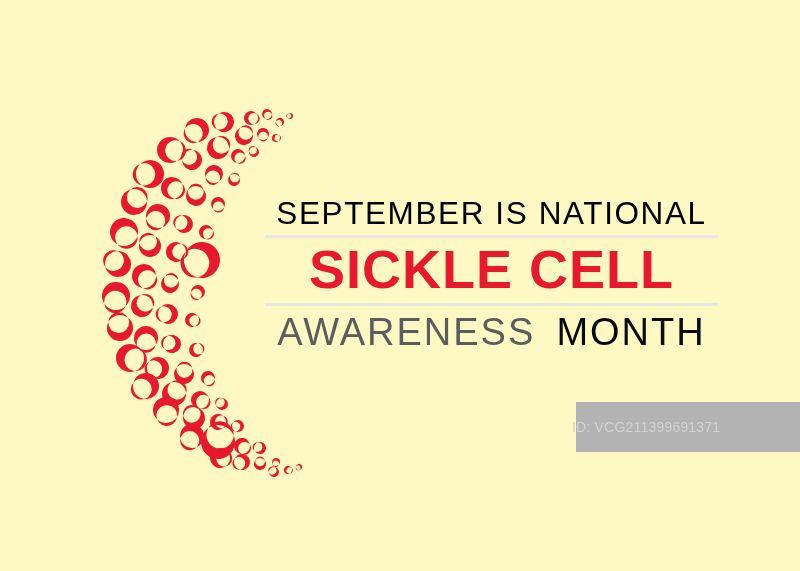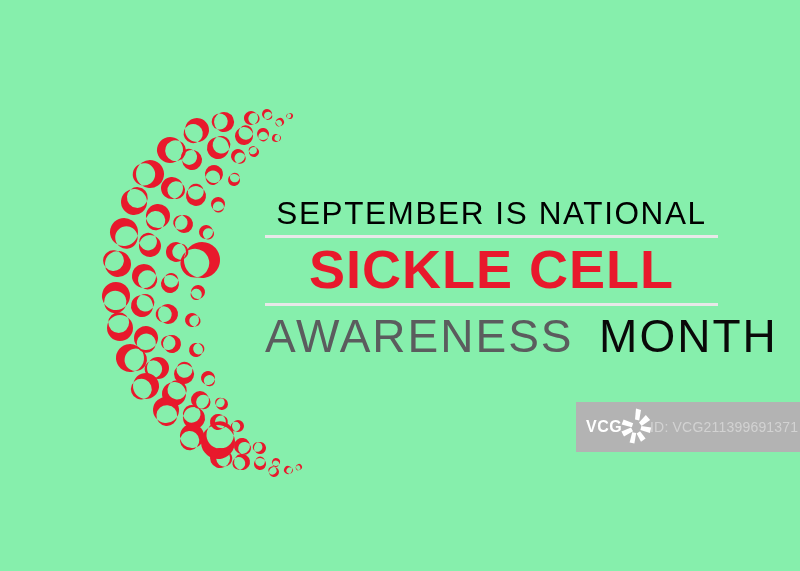--- a/index.html
+++ b/index.html
@@ -7,21 +7,21 @@
     padding: 0;
     background: #ffffff;
   }
   body {
     font-family: "Liberation Sans", sans-serif;
   }
   #poster {
     position: relative;
     width: 800px;
     height: 571px;
-    background: #86efac;
+    background: #fef9c3;
     overflow: hidden;
   }
 
   
   #cell-graphic {
     position: absolute;
     left: 58px;
     top: 100px;
     width: 260px;
     height: 380px;
@@ -66,24 +66,24 @@
     letter-spacing: 1.0px;
     color: #e8192c;
     text-align: center;
     line-height: 1.02;
     white-space: nowrap;
     padding: 4px 0 6px 0;
   }
 
   .headline-bottom {
     font-family: "Liberation Sans", sans-serif;
-    font-size: 46px;
+    font-size: 38px;
     font-weight: 400;
     letter-spacing: 2.0px;
-    text-align: left;
+    text-align: center;
     line-height: 1.0;
     white-space: nowrap;
     padding-top: 7px;
   }
   .word-awareness { color: #5b5c5e; }
   .word-month { color: #090909; }
 
   
   #watermark {
     position: absolute;
@@ -206,30 +206,16 @@
     <div class="headline-top">SEPTEMBER IS NATIONAL</div>
     <div class="rule"></div>
     <div class="headline-main">SICKLE CELL</div>
     <div class="rule"></div>
     <div class="headline-bottom">
       <span class="word-awareness">AWARENESS</span><span style="letter-spacing:0;">&nbsp;&nbsp;</span><span class="word-month">MONTH</span>
     </div>
   </div>
 
   <div id="watermark">
-    <div id="wm-logo">
-      <div id="wm-wordmark">VCG</div>
-      <svg id="wm-mark" viewBox="0 0 40 40" xmlns="http://www.w3.org/2000/svg">
-        <g fill="#ffffff">
-          <path d="M19.0 1.5 L24.0 3.0 L22.2 13.6 L18.0 12.4 Z"></path>
-          <path d="M28.8 8.0 L33.2 13.0 L24.6 19.0 L22.0 15.6 Z"></path>
-          <path d="M34.2 20.6 L33.0 26.0 L23.4 23.0 L24.4 19.0 Z"></path>
-          <path d="M28.6 31.6 L24.0 34.8 L19.6 26.4 L23.0 24.2 Z"></path>
-          <path d="M17.4 36.6 L12.6 35.4 L15.2 25.2 L19.2 26.0 Z"></path>
-          <path d="M7.0 29.6 L4.4 24.6 L14.0 20.6 L16.0 24.2 Z"></path>
-          <path d="M4.6 17.6 L6.6 12.6 L16.2 16.2 L14.8 20.2 Z"></path>
-        </g>
-      </svg>
-    </div>
     <div id="wm-id">ID: VCG211399691371</div>
   </div>
 
 </div>
 
 </body></html>

